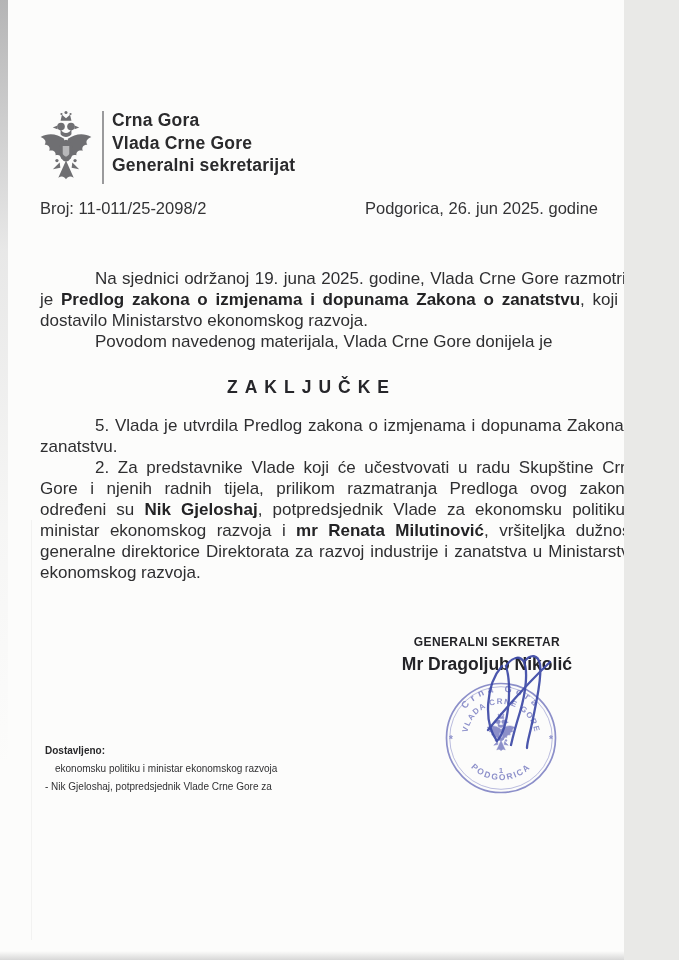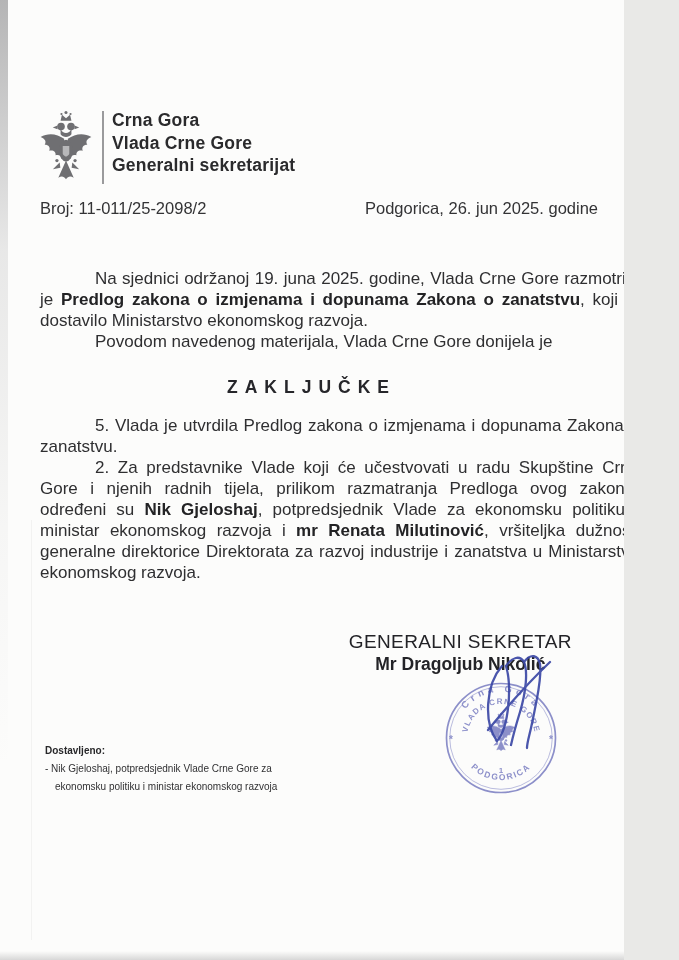--- a/index.html
+++ b/index.html
@@ -57,21 +57,21 @@
     text-align:center;
     font-size:17.5px;font-weight:bold;color:#26262a;
     letter-spacing:7px;
   }
 
   
   .signature-block{
     position:absolute;right:52px;top:631px;
     text-align:center;color:#232327;
   }
-  .sig-title{font-size:19px;font-weight:normal;letter-spacing:.4px;line-height:22px;}
+  .sig-title{font-size:12px;font-weight:bold;letter-spacing:.4px;line-height:22px;}
   .sig-name{font-size:17.5px;font-weight:bold;line-height:22px;}
 
   
   .stamp-wrap{position:absolute;left:438px;top:680px;width:126px;height:116px;z-index:2;}
   .stamp-wrap svg{display:block;}
   .stamp-ink{opacity:.82;}
   .stamp-ink text{font-family:"Liberation Sans","DejaVu Sans",sans-serif;font-weight:bold;}
   .handwritten-sig{position:absolute;left:468px;top:650px;width:110px;height:105px;z-index:3;}
 
   
@@ -178,16 +178,16 @@
         <path d="M 34 16 C 18 34 15 72 29 91 C 41 78 44 36 38 16"></path>
         <path d="M 38 16 C 44 7 52 5 56 12 C 60 21 58 42 52 62 C 48 75 45 86 43 95"></path>
         <path d="M 56 12 C 63 3 70 5 72 14 C 74 27 68 54 63 78 C 61 87 59 93 59 98"></path>
         <path d="M 20 80 C 38 58 60 33 82 12"></path>
       </g>
     </svg>
   </div>
 
   <div class="distribution">
     <div class="dist-label">Dostavljeno:</div>
+    <div class="dist-line indent2">ekonomsku politiku i ministar ekonomskog razvoja</div>
     <div class="dist-line">- Nik Gjeloshaj, potpredsjednik Vlade Crne Gore za</div>
-    <div class="dist-line indent2">ekonomsku politiku i ministar ekonomskog razvoja</div>
   </div>
 </div>
 
 </body></html>

